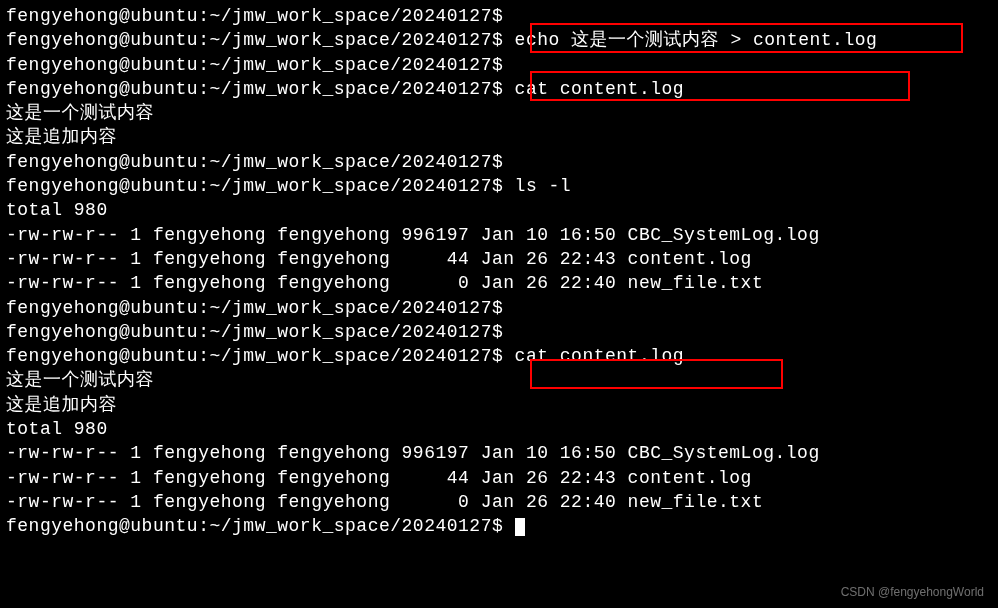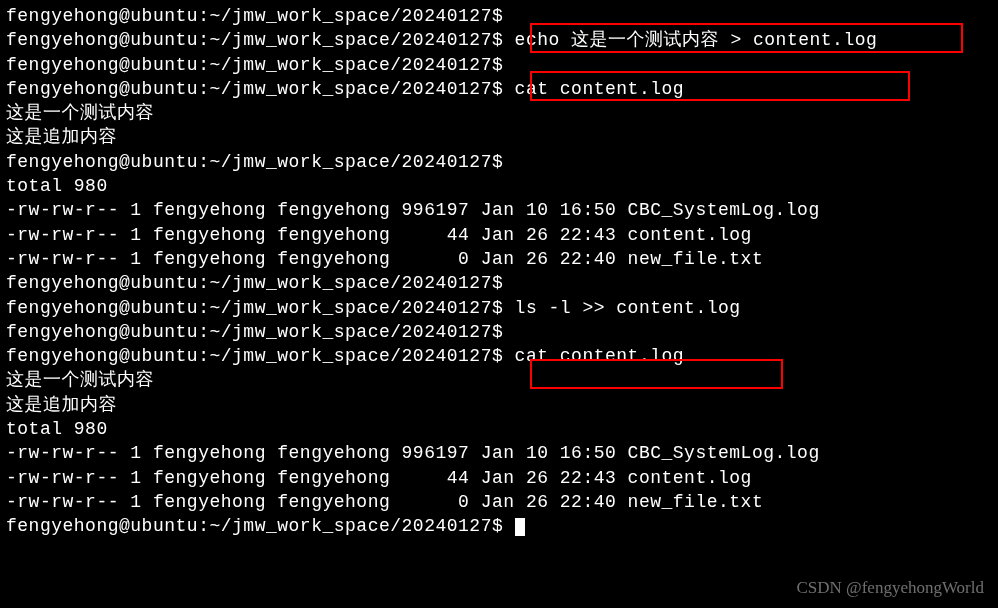--- a/index.html
+++ b/index.html
@@ -45,22 +45,22 @@
       top: 359px;
       left: 530px;
       width: 253px;
       height: 30px;
     }
     .watermark {
       position: absolute;
       bottom: 8px;
       right: 14px;
       color: rgba(200, 200, 200, 0.55);
-      font-size: 17px;
-      font-family: Liberation Serif, serif;
+      font-size: 12px;
+      font-family: Liberation Sans, sans-serif;
       letter-spacing: 0px;
     }
     .cursor {
       background: #fff;
       display: inline-block;
       width: 10px;
       height: 18px;
       vertical-align: text-bottom;
     }
   </style>
@@ -68,26 +68,26 @@
 <body>
 
 <div>
   <span class="line">fengyehong@ubuntu:~/jmw_work_space/20240127$</span>
   <span class="line">fengyehong@ubuntu:~/jmw_work_space/20240127$ echo 这是一个测试内容 &gt; content.log</span>
   <span class="line">fengyehong@ubuntu:~/jmw_work_space/20240127$</span>
   <span class="line">fengyehong@ubuntu:~/jmw_work_space/20240127$ cat content.log</span>
   <span class="line">这是一个测试内容</span>
   <span class="line">这是追加内容</span>
   <span class="line">fengyehong@ubuntu:~/jmw_work_space/20240127$</span>
+  <span class="line">fengyehong@ubuntu:~/jmw_work_space/20240127$ ls -l</span>
   <span class="line">total 980</span>
   <span class="line">-rw-rw-r-- 1 fengyehong fengyehong 996197 Jan 10 16:50 CBC_SystemLog.log</span>
   <span class="line">-rw-rw-r-- 1 fengyehong fengyehong     44 Jan 26 22:43 content.log</span>
   <span class="line">-rw-rw-r-- 1 fengyehong fengyehong      0 Jan 26 22:40 new_file.txt</span>
   <span class="line">fengyehong@ubuntu:~/jmw_work_space/20240127$</span>
-  <span class="line">fengyehong@ubuntu:~/jmw_work_space/20240127$ ls -l &gt;&gt; content.log</span>
   <span class="line">fengyehong@ubuntu:~/jmw_work_space/20240127$</span>
   <span class="line">fengyehong@ubuntu:~/jmw_work_space/20240127$ cat content.log</span>
   <span class="line">这是一个测试内容</span>
   <span class="line">这是追加内容</span>
   <span class="line">total 980</span>
   <span class="line">-rw-rw-r-- 1 fengyehong fengyehong 996197 Jan 10 16:50 CBC_SystemLog.log</span>
   <span class="line">-rw-rw-r-- 1 fengyehong fengyehong     44 Jan 26 22:43 content.log</span>
   <span class="line">-rw-rw-r-- 1 fengyehong fengyehong      0 Jan 26 22:40 new_file.txt</span>
   <span class="line"><span>fengyehong@ubuntu:~/jmw_work_space/20240127$ </span><span class="cursor"></span></span>
 </div>

